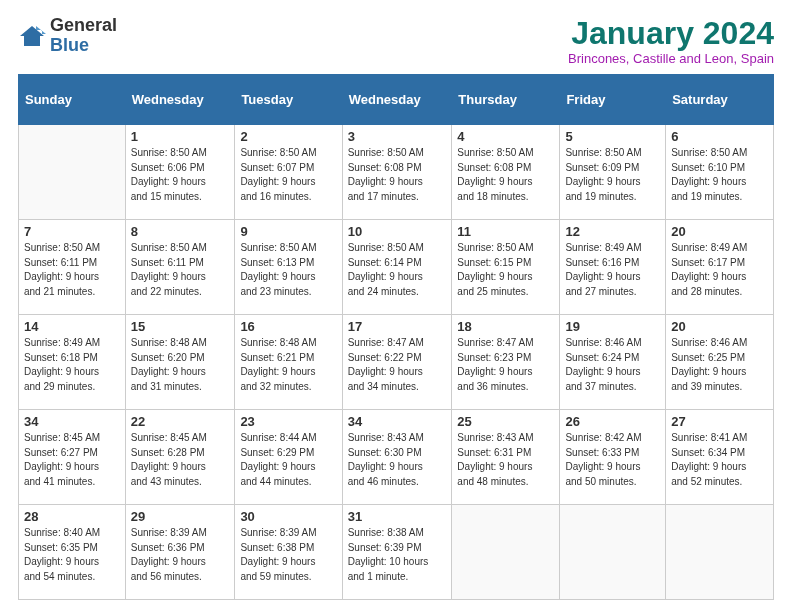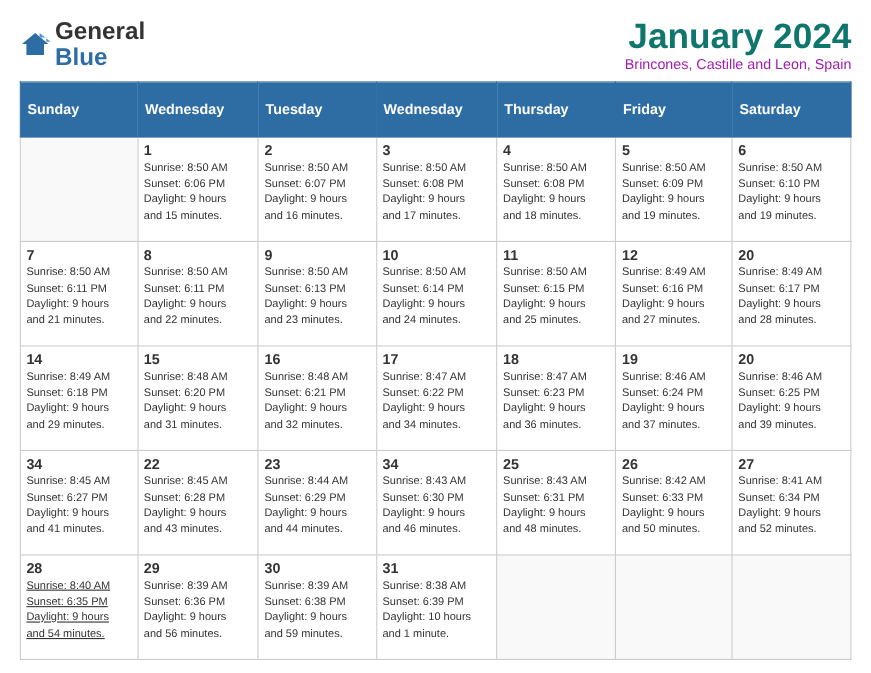--- a/index.html
+++ b/index.html
@@ -22,21 +22,21 @@
       justify-content: space-between;
       align-items: flex-start;
       margin-bottom: 8px;
     }
     .logo {
       display: flex;
       align-items: center;
       gap: 4px;
     }
     .logo-text {
-      font-size: 22px;
+      font-size: 18px;
       font-weight: bold;
       line-height: 1.1;
     }
     .logo-text .general { color: #333; }
     .logo-text .blue { color: #2e6da4; }
     .logo-icon {
       width: 28px;
       height: 28px;
     }
     .title-block {
@@ -322,21 +322,21 @@
             <span class="day-num">27</span>
             <div class="day-info" style="white-space: pre-line;">Sunrise: 8:41 AM
 Sunset: 6:34 PM
 Daylight: 9 hours
 and 52 minutes.</div>
           </td>
         </tr>
         <tr>
           <td>
             <span class="day-num">28</span>
-            <div class="day-info" style="white-space: pre-line; text-decoration: underline;">Sunrise: 8:40 AM
+            <div class="day-info" style="white-space: pre-line;">Sunrise: 8:40 AM
 Sunset: 6:35 PM
 Daylight: 9 hours
 and 54 minutes.</div>
           </td>
           <td>
             <span class="day-num">29</span>
             <div class="day-info" style="white-space: pre-line;">Sunrise: 8:39 AM
 Sunset: 6:36 PM
 Daylight: 9 hours
 and 56 minutes.</div>

